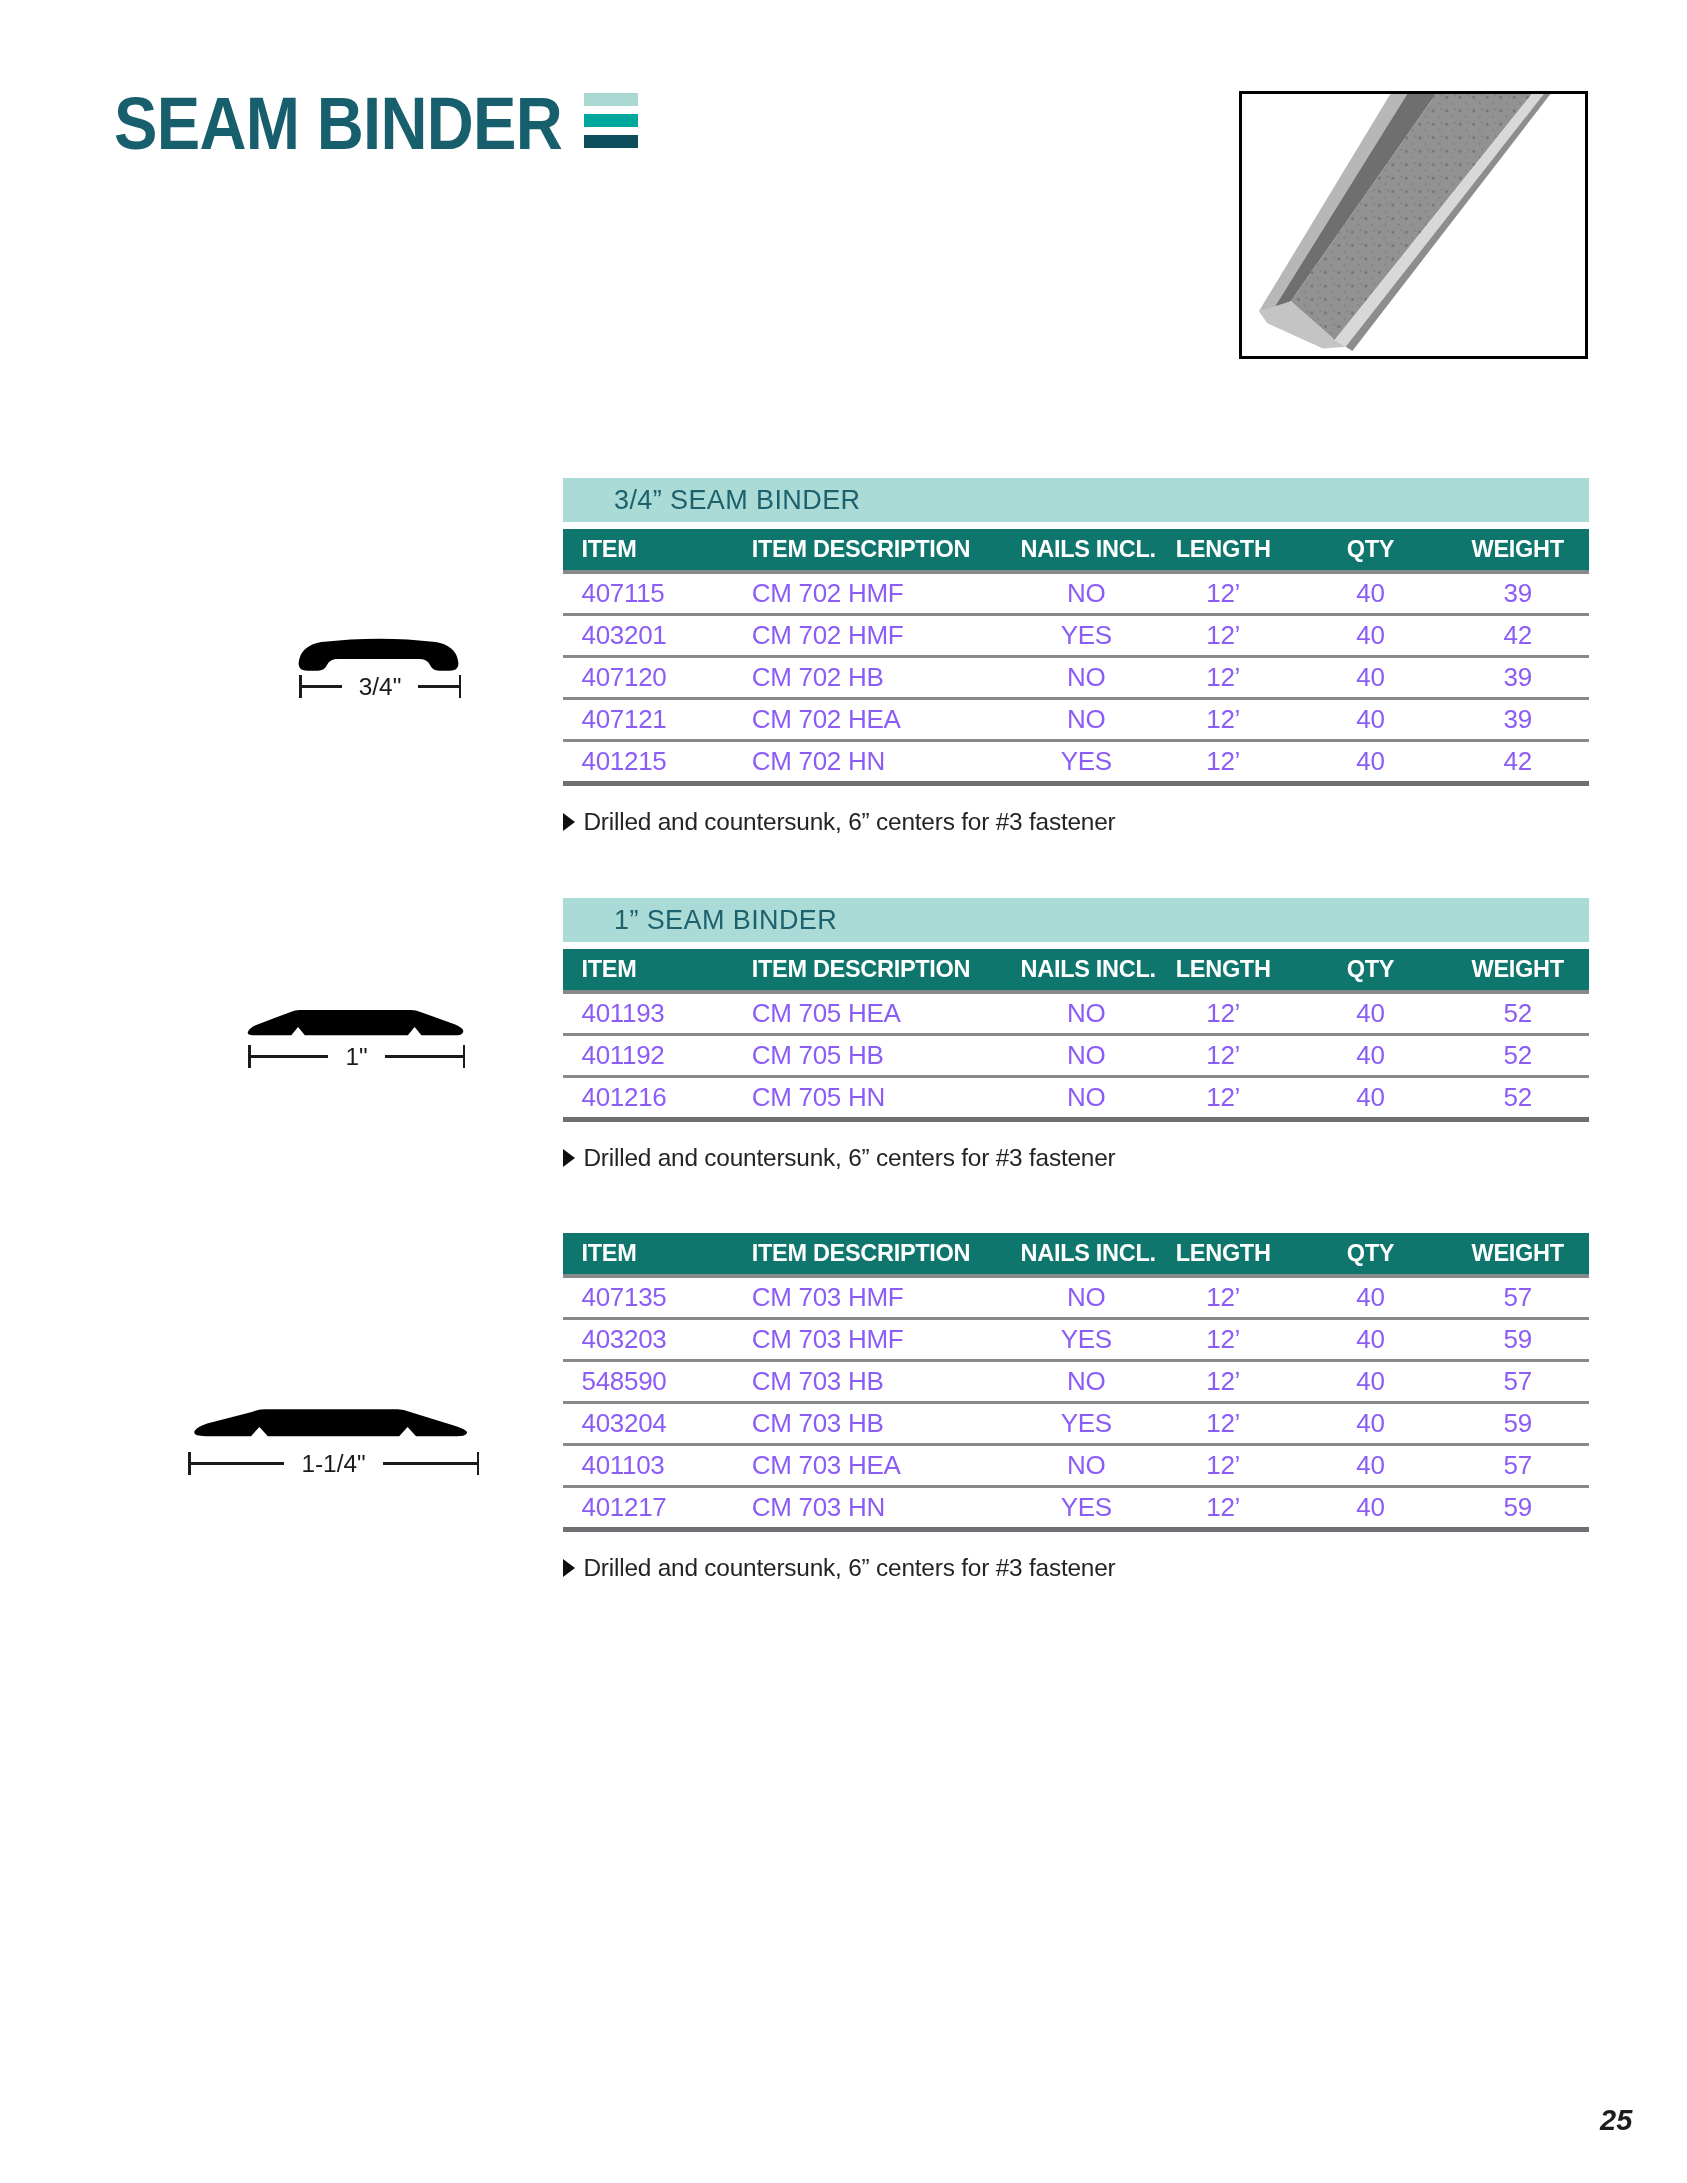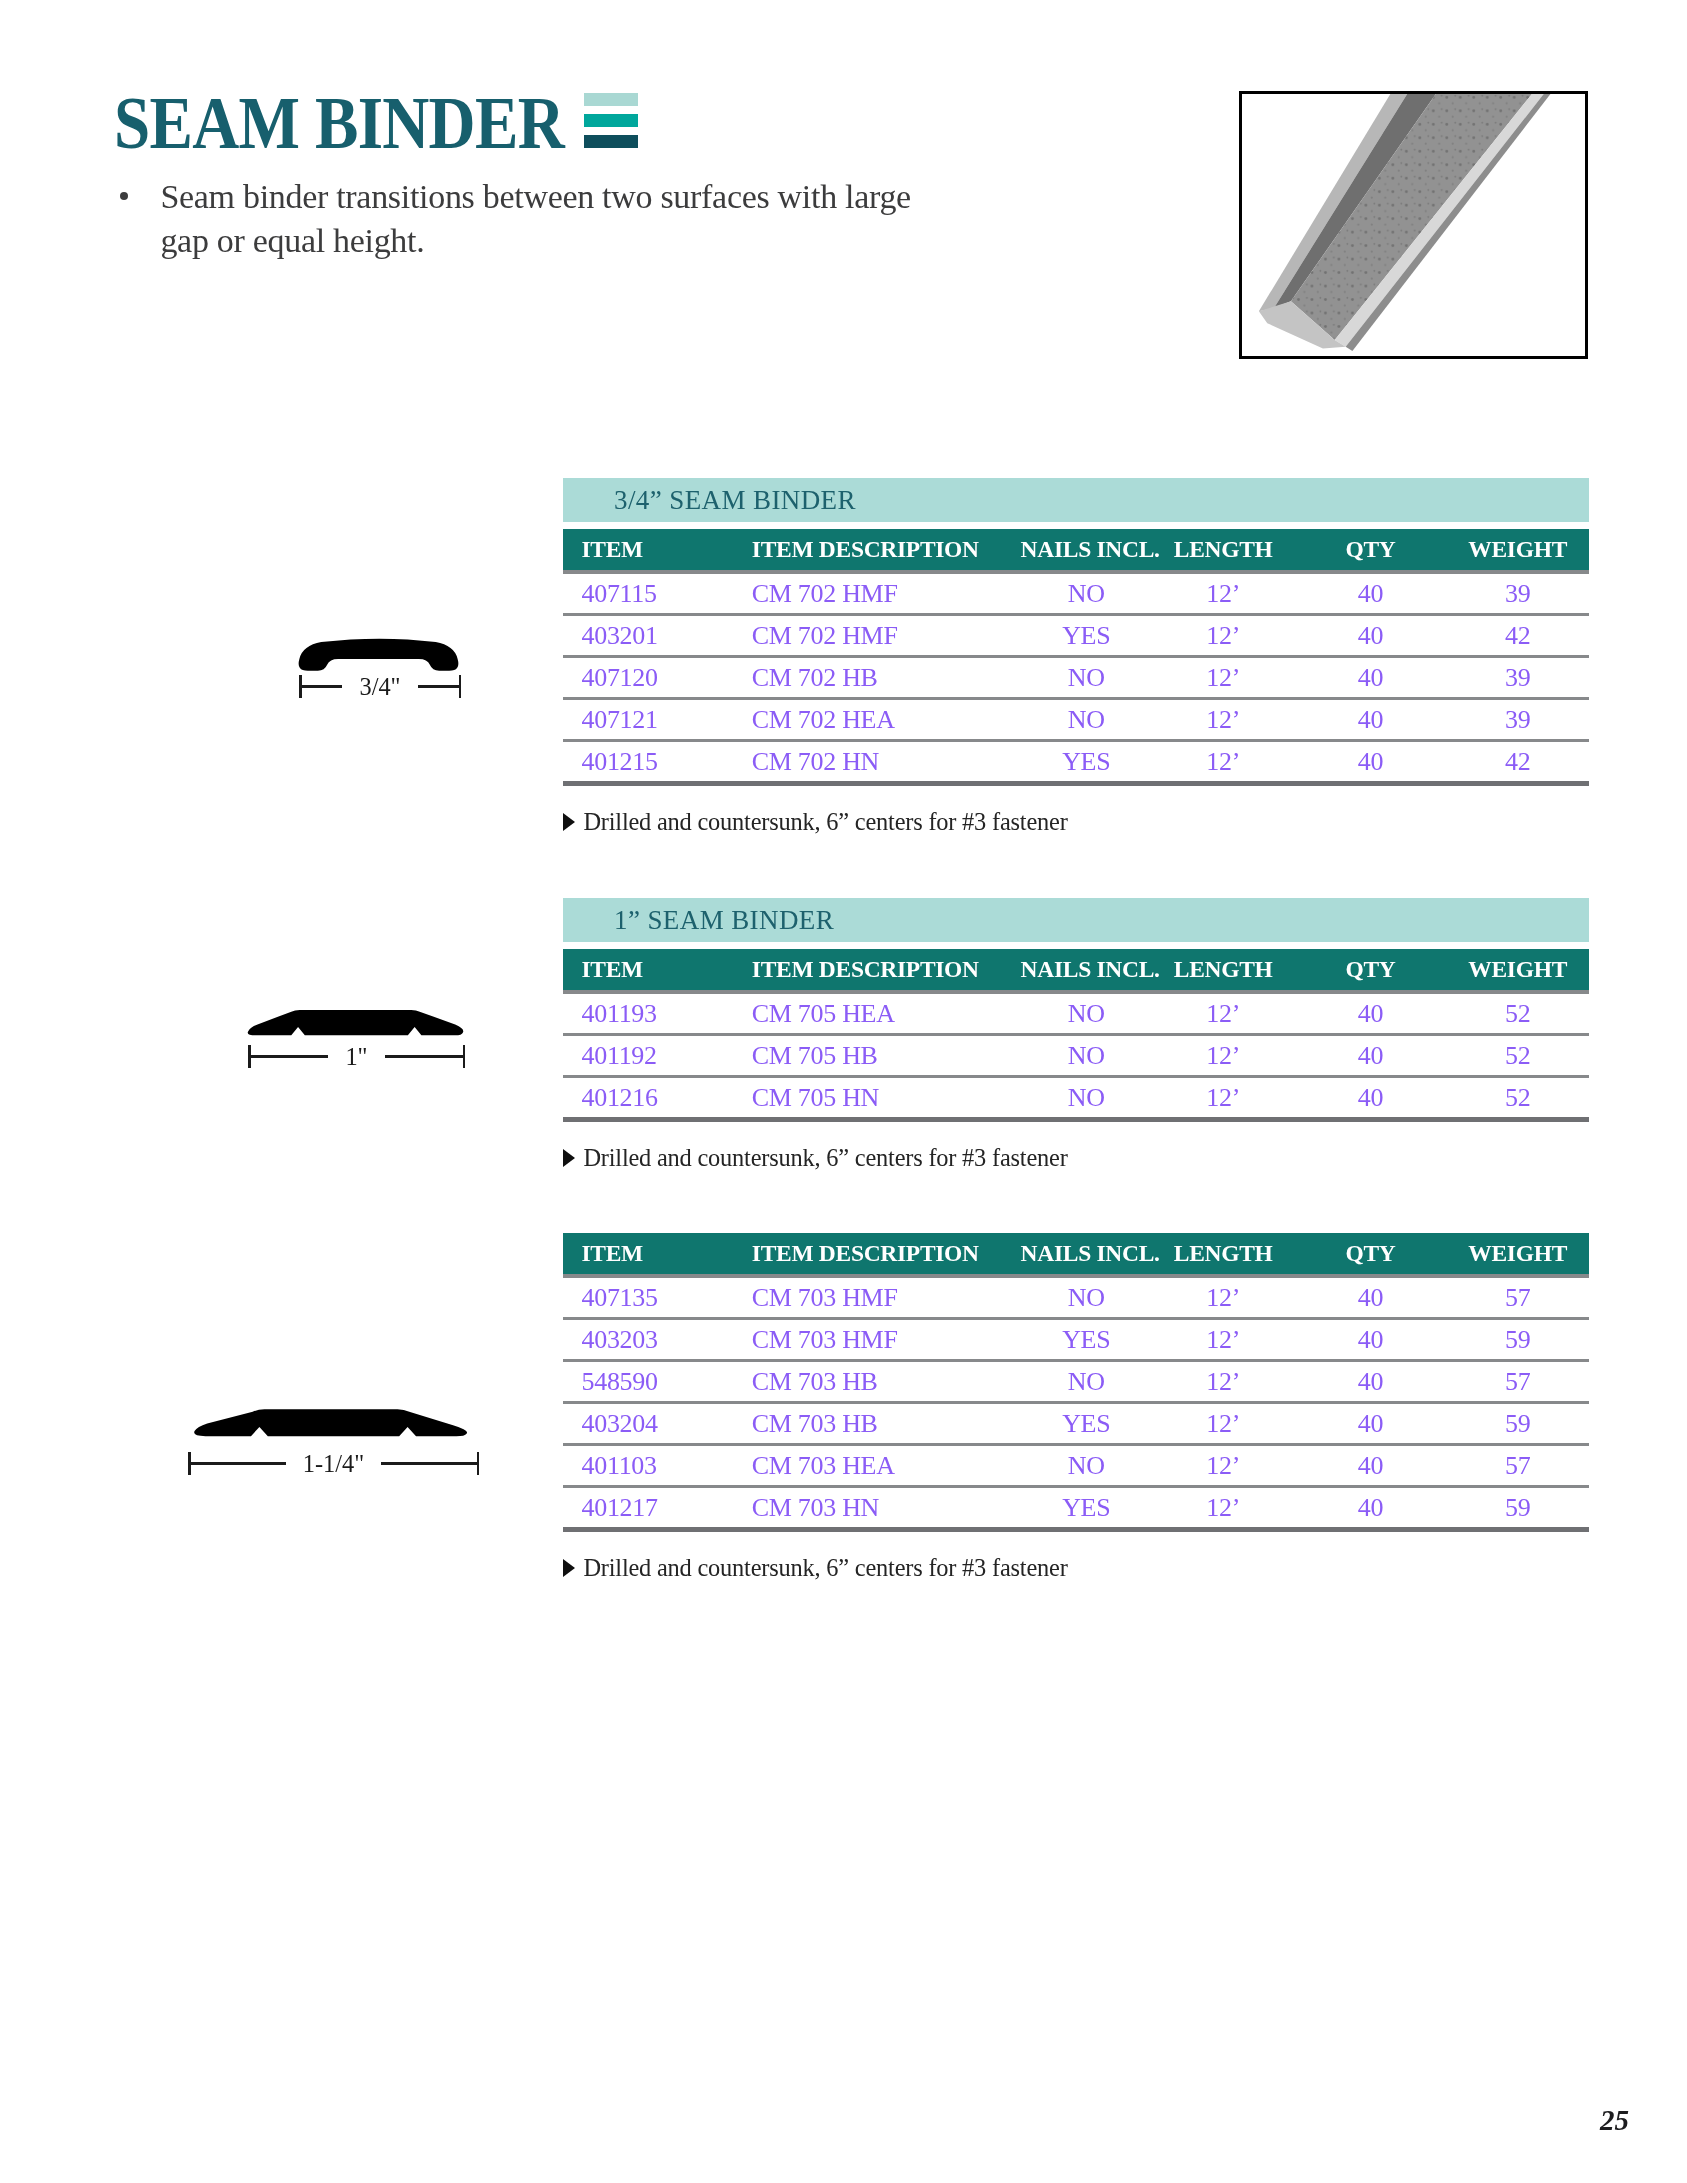--- a/index.html
+++ b/index.html
@@ -1,20 +1,20 @@
 <!DOCTYPE html>
 <html style="font-size:13.5px"><head>
 <meta charset="utf-8">
 <style>
   html,body{margin:0;padding:0;background:#ffffff;}
   .page{
     position:relative;
     width:1687px;height:2183px;
     background:#ffffff;
-    font-family:Liberation Serif, serif;
+    font-family:Liberation Sans, sans-serif;
     overflow:hidden;
   }
 
   
   .page-title{
     position:absolute;left:114px;top:81px;
     font-size:74px;font-weight:bold;color:#175f6d;
     letter-spacing:-0.8px;white-space:nowrap;
     transform:scaleX(.88);transform-origin:left top;
     margin:0;
@@ -104,25 +104,20 @@
 
 <div class="page">
 
   <h1 class="page-title">SEAM BINDER</h1>
   <div class="title-icon">
     <div class="bar bar-light"></div>
     <div class="bar bar-mid"></div>
     <div class="bar bar-dark"></div>
   </div>
 
-  <div class="bullet">
-    <span class="dot"></span>
-    <p>Seam binder transitions between two surfaces with large
-gap or equal height.</p>
-  </div>
 
   <figure class="photo" style="margin:0">
     <svg viewBox="0 0 407 311" preserveAspectRatio="none">
       <defs>
         <pattern id="spk" width="16" height="16" patternUnits="userSpaceOnUse">
           <circle cx="3" cy="4" r="1.7" fill="#6a6a6a"></circle>
           <circle cx="10" cy="11" r="1.3" fill="#7c7c7c"></circle>
           <circle cx="13" cy="2" r="1.1" fill="#747474"></circle>
         </pattern>
       </defs>

